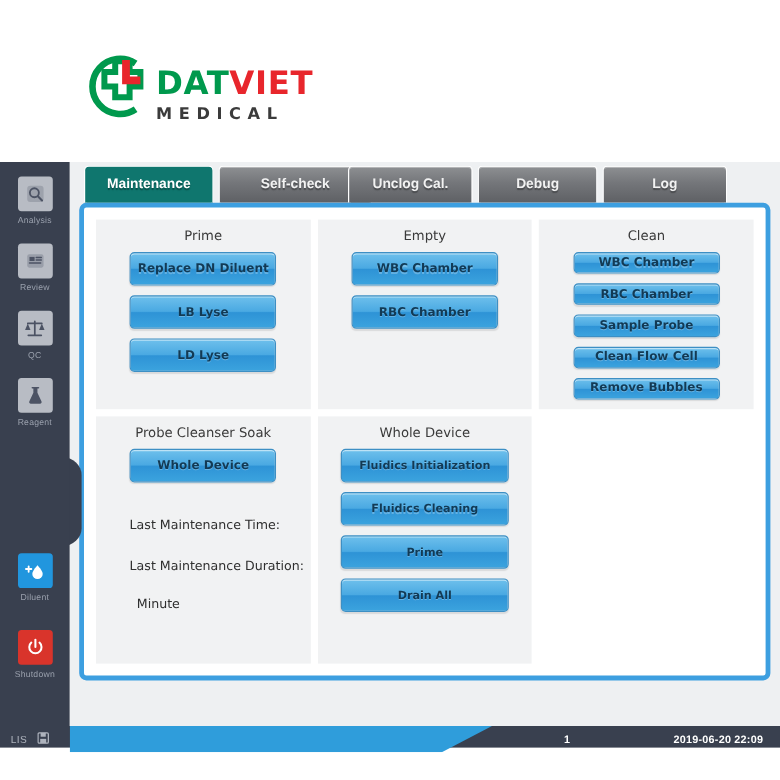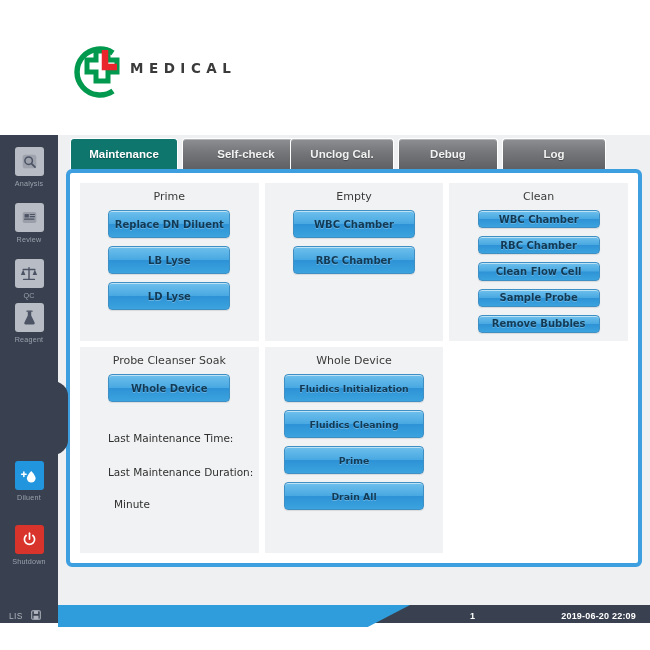--- a/index.html
+++ b/index.html
@@ -184,20 +184,23 @@
 <div id="logo-area">
   <div id="logo-wrap">
     <div class="logo-mark">
       <svg width="58" height="60" viewBox="0 0 58 60">
         <path d="M45 11 A23 23 0 1 0 45 49" fill="none" stroke="#00994d" stroke-width="5.5"></path>
         <path d="M19 18 h9 v-9 h12 v9 h9 v12 h-9 v9 h-12 v-9 h-9 z" fill="none" stroke="#00994d" stroke-width="5"></path>
         <path d="M37 8 v17 h12" fill="none" stroke="#e8262c" stroke-width="6.5"></path>
       </svg>
     </div>
     <div class="logo-text">
+      <div class="logo-line1">
+        <span class="logo-dat">DAT</span><span class="logo-viet">VIET</span>
+      </div>
       <div class="logo-line2">MEDICAL</div>
     </div>
   </div>
 </div>
 
 <div id="app">
 
   <div id="sidebar-bulge"></div>
   <div id="sidebar">
 
@@ -228,21 +231,21 @@
         <svg width="18" height="18" viewBox="0 0 20 20">
             <path d="M10 3v13M4 16h12" stroke="currentColor" stroke-width="1.6" stroke-linecap="round"></path>
             <path d="M3.5 5h13" stroke="currentColor" stroke-width="1.6" stroke-linecap="round"></path>
             <path d="M3.5 5 L1 11 h5 z" fill="currentColor"></path>
             <path d="M16.5 5 L14 11 h5 z" fill="currentColor"></path>
           </svg>
       </div>
       <div class="nav-lbl">QC</div>
     </div>
 
-    <div class="nav-item" style="top:168px;">
+    <div class="nav-item" style="top:180px;">
       <div class="nav-ico">
         <svg width="17" height="17" viewBox="0 0 20 20">
             <path d="M8 2.5h4v5l4 8.5a1.6 1.6 0 0 1-1.5 2.2h-9A1.6 1.6 0 0 1 4 16l4-8.5z" fill="currentColor"></path>
             <path d="M7 2.5h6" stroke="currentColor" stroke-width="1.6" stroke-linecap="round"></path>
           </svg>
       </div>
       <div class="nav-lbl">Reagent</div>
     </div>
 
 
@@ -289,22 +292,22 @@
       <div class="panel">
         <div class="panel-title">Empty</div>
         <div class="btn">WBC Chamber</div>
         <div class="btn">RBC Chamber</div>
       </div>
 
       <div class="panel">
         <div class="panel-title">Clean</div>
         <div class="btn">WBC Chamber</div>
         <div class="btn">RBC Chamber</div>
+        <div class="btn">Sample Probe</div>
         <div class="btn">Clean Flow Cell</div>
-        <div class="btn">Sample Probe</div>
         <div class="btn">Remove Bubbles</div>
       </div>
 
       <div class="panel">
         <div class="panel-title">Probe Cleanser Soak</div>
         <div class="btn">Whole Device</div>
         <div class="soak-info">
           <div class="ln">Last Maintenance Time:</div>
           <div class="ln">Last Maintenance Duration:</div>
           <div class="ln sub">Minute</div>

